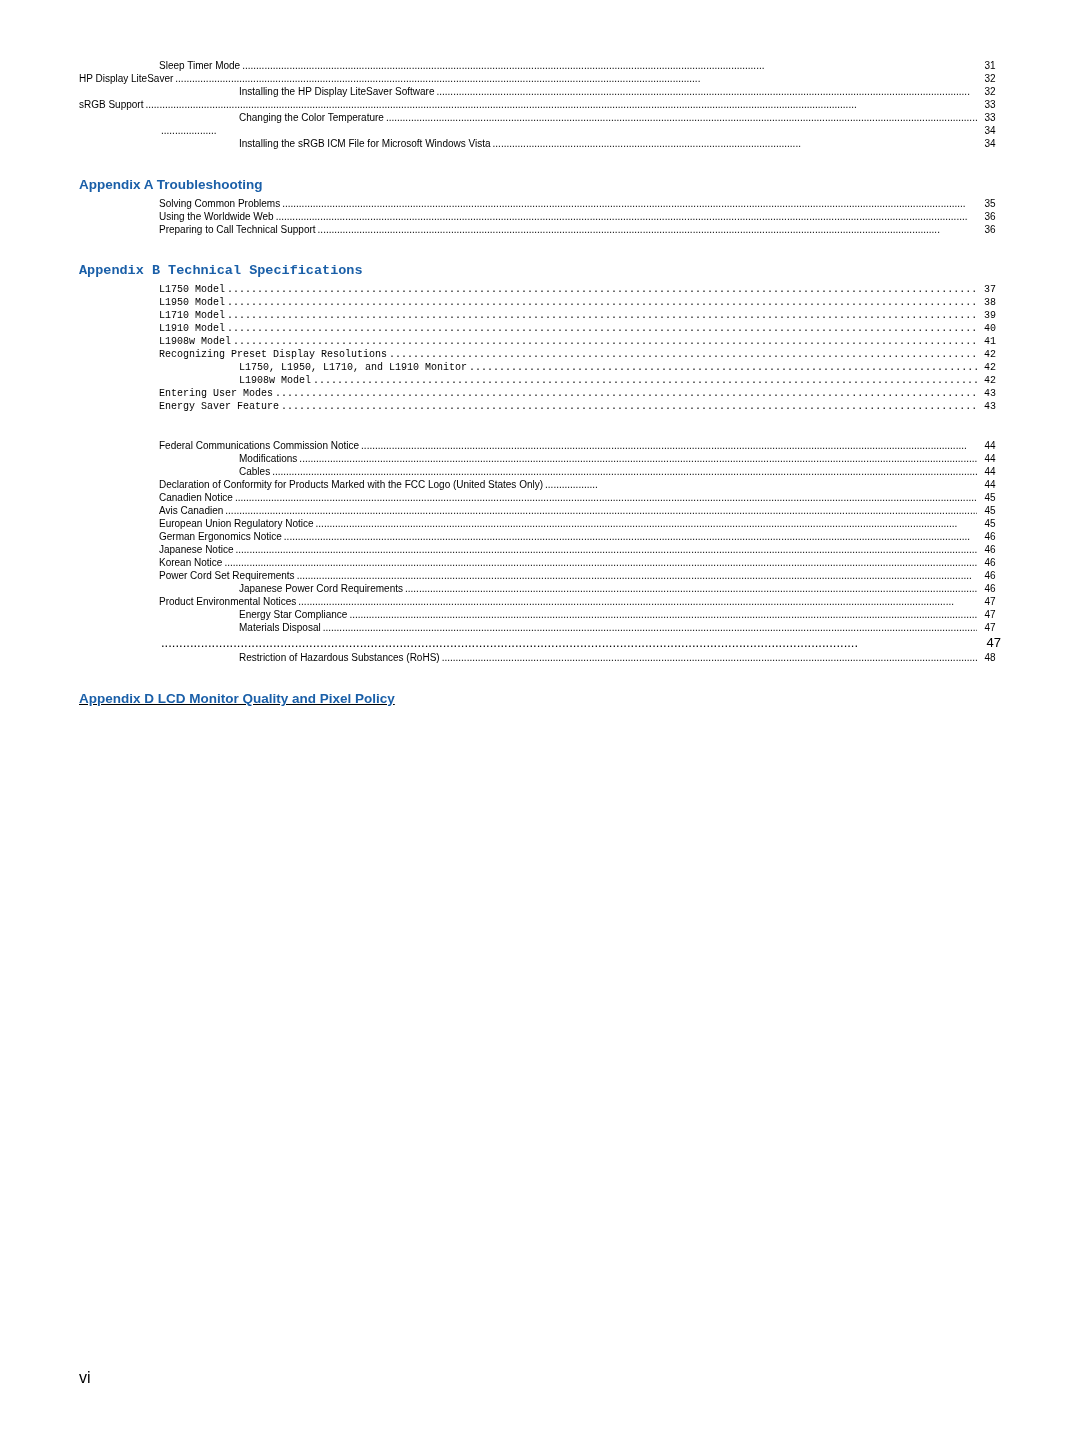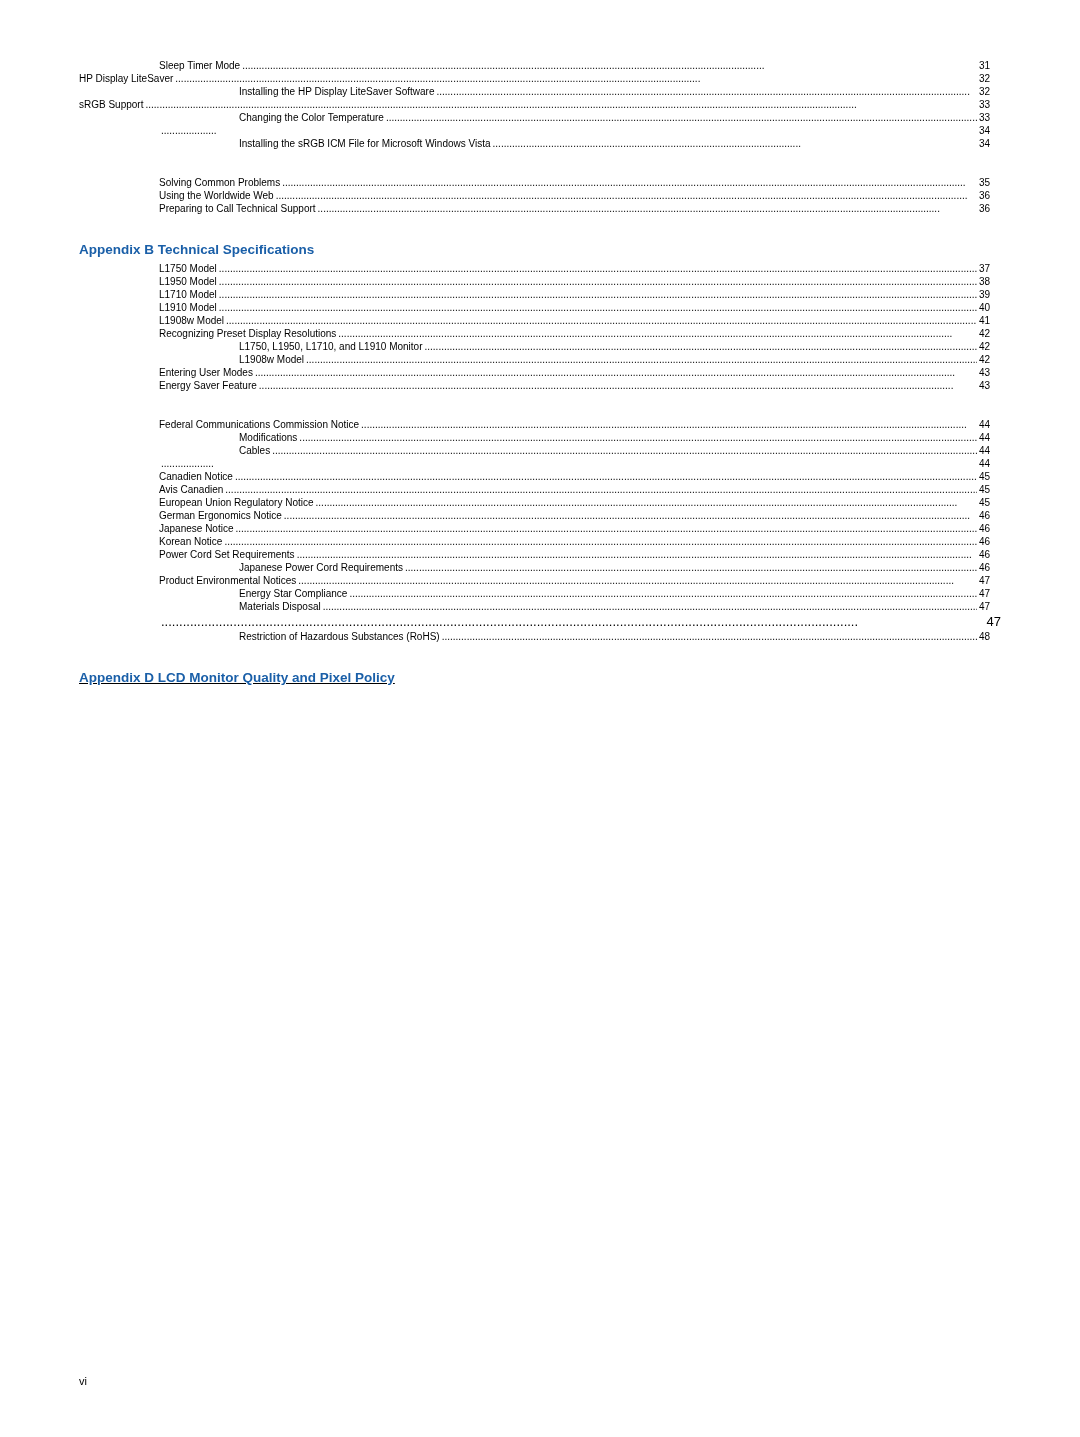--- a/index.html
+++ b/index.html
@@ -45,33 +45,33 @@
 
     .toc-entry .dots {
       flex: 1;
       overflow: hidden;
       margin: 0 2px;
       color: #000;
     }
 
     .toc-entry .page-num {
       flex-shrink: 0;
-      text-align: left;
+      text-align: center;
       min-width: 22px;
     }
 
     
     .indent-1 { padding-left: 80px; }
     .indent-2 { padding-left: 160px; }
 
     .page-footer {
       position: absolute;
       bottom: 50px;
       left: 79px;
-      font-size: 11px;
+      font-size: 16px;
       color: #000;
     }
   </style>
 </head>
 <body>
 
 <div>
 
   <div class="toc-section">
     <div class="toc-entry indent-1">
@@ -104,38 +104,39 @@
       <span class="page-num">34</span>
     </div>
     <div class="toc-entry indent-2">
       <span class="entry-label">Installing the sRGB ICM File for Microsoft Windows Vista</span>
       <span class="dots"> ...............................................................................................................</span>
       <span class="page-num">34</span>
     </div>
   </div>
 
   <div class="toc-section" style="margin-top: 18px;">
+    <div class="section-heading">Appendix A  Troubleshooting</div>
     <div class="toc-entry indent-1">
       <span class="entry-label">Solving Common Problems</span>
       <span class="dots"> ......................................................................................................................................................................................................................................................</span>
       <span class="page-num">35</span>
     </div>
     <div class="toc-entry indent-1">
       <span class="entry-label">Using the Worldwide Web</span>
       <span class="dots"> .........................................................................................................................................................................................................................................................</span>
       <span class="page-num">36</span>
     </div>
     <div class="toc-entry indent-1">
       <span class="entry-label">Preparing to Call Technical Support</span>
       <span class="dots"> ................................................................................................................................................................................................................................</span>
       <span class="page-num">36</span>
     </div>
   </div>
 
-  <div class="toc-section" style="margin-top: 18px;">
+  <div class="toc-section" style="margin-top: 18px; font-family: Liberation Mono, monospace;">
     <div class="section-heading">Appendix B  Technical Specifications</div>
     <div class="toc-entry indent-1">
       <span class="entry-label">L1750 Model</span>
       <span class="dots"> .........................................................................................................................................................................................................................................................................................................................................................</span>
       <span class="page-num">37</span>
     </div>
     <div class="toc-entry indent-1">
       <span class="entry-label">L1950 Model</span>
       <span class="dots"> .........................................................................................................................................................................................................................................................................................................................................................</span>
       <span class="page-num">38</span>
@@ -192,20 +193,21 @@
       <span class="entry-label">Modifications</span>
       <span class="dots"> .............................................................................................................................................................................................................................................................................................................................................................</span>
       <span class="page-num">44</span>
     </div>
     <div class="toc-entry indent-2">
       <span class="entry-label">Cables</span>
       <span class="dots"> ...........................................................................................................................................................................................................................................................................................................................................................................</span>
       <span class="page-num">44</span>
     </div>
     <div class="toc-entry indent-1">
+      <span class="entry-label">Declaration of Conformity for Products Marked with the FCC Logo (United States Only)</span>
       <span class="dots"> ...................</span>
       <span class="page-num">44</span>
     </div>
     <div class="toc-entry indent-1">
       <span class="entry-label">Canadien Notice</span>
       <span class="dots"> ................................................................................................................................................................................................................................................................................................................................................</span>
       <span class="page-num">45</span>
     </div>
     <div class="toc-entry indent-1">
       <span class="entry-label">Avis Canadien</span>

